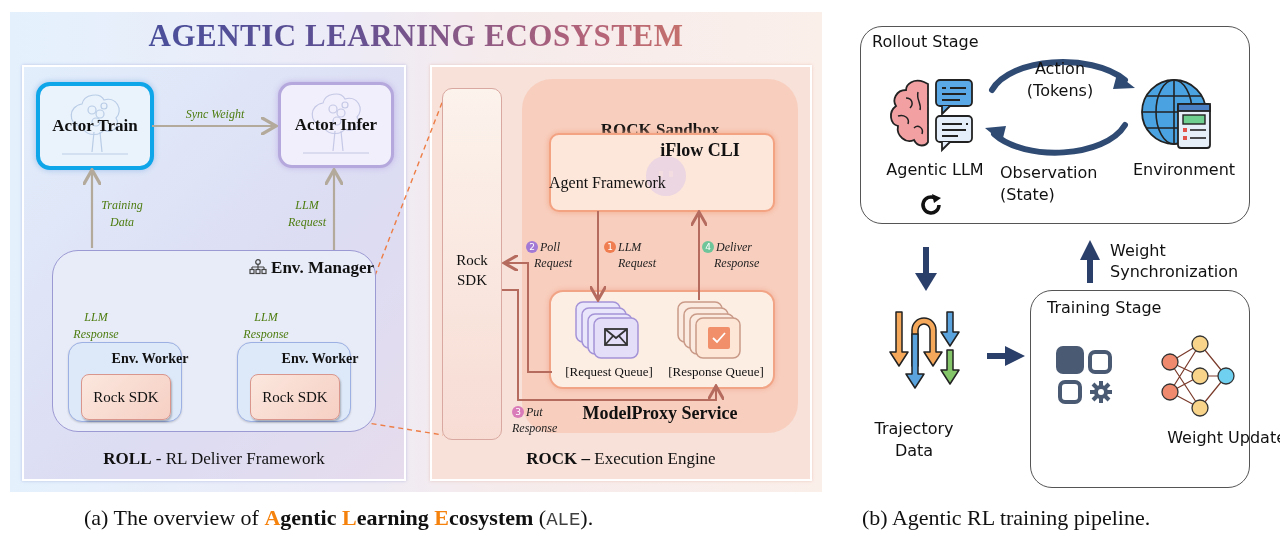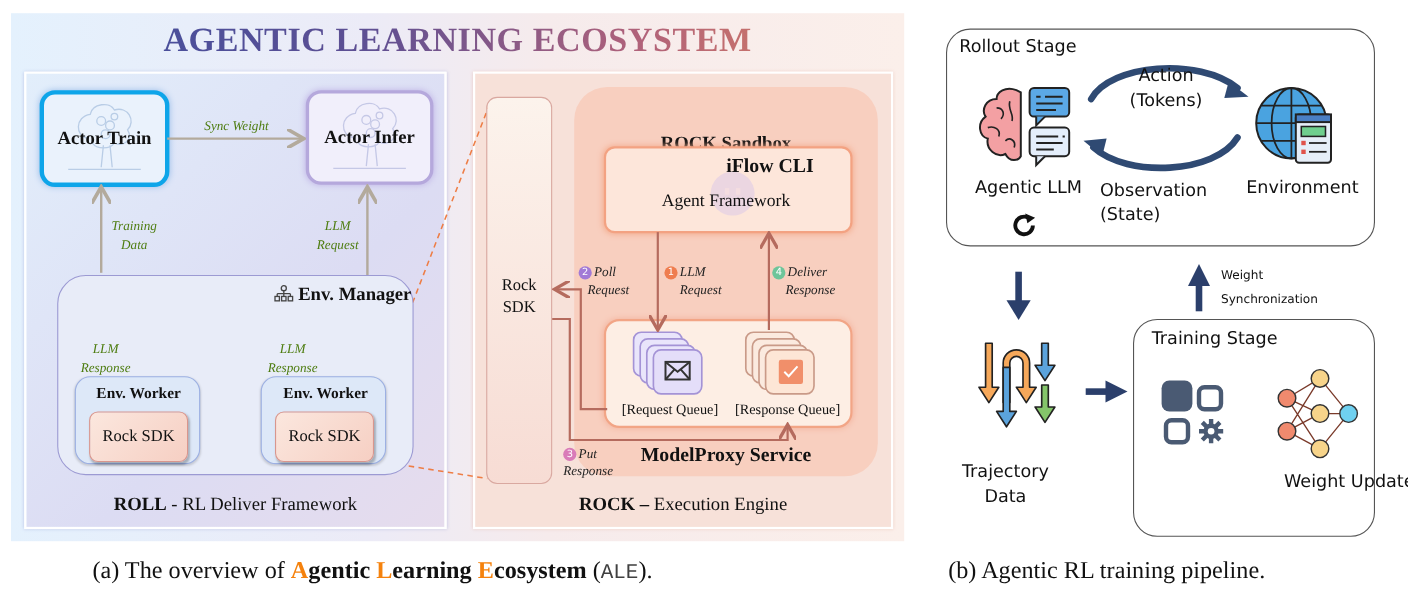--- a/index.html
+++ b/index.html
@@ -24,32 +24,32 @@
   #actor-train { left: 36px; top: 82px; border: 4px solid #0ea5e9; box-shadow: 0 0 6px #9fc0ea; }
   #actor-infer { left: 278px; top: 82px; border: 3px solid #b5a8dc; box-shadow: 0 0 6px #c0b5e6; background:#f1effb; }
   .brain-bg { position:absolute; left: 0; top: 0; width:100%; height:100%; }
   .actor-label { position: relative; z-index: 2; }
 
   .gray-arrow-label { font-size: 12px; font-style: italic; color: #4d7c0f; text-align: center; line-height: 17px; }
 
   #env-manager { left: 52px; top: 250px; width: 322px; height: 180px; border: 1.5px solid #9c9ad3; border-radius: 26px; background: #e8ecf8; }
   #env-manager-title { left: 52px; top: 258px; width: 322px; text-align: right; font-size: 17px; font-weight: bold; }
   .env-worker { width: 112px; height: 78px; border: 1.5px solid #9cb0e3; border-radius: 14px; background: #dde8f8; box-shadow: 0 1px 2px rgba(0,0,0,0.15); }
-  .env-worker-title { width: 112px; text-align: center; font-size: 14px; font-weight: bold; }
+  .env-worker-title { width: 112px; text-align: center; font-size: 14px; font-weight: bold; padding-left: 24px; }
   .rock-sdk-small { width: 88px; height: 44px; border: 1.5px solid #d9968d; border-radius: 8px; background: linear-gradient(135deg, #fbe7de 0%, #f6cfc3 100%); box-shadow: 1px 2px 2px rgba(0,0,0,0.25); display:flex; align-items:center; justify-content:center; font-size: 15px; }
   #roll-footer { left: 22px; top: 449px; width: 384px; text-align: center; font-size: 17px; }
 
   
   #rock-sdk-pillar { left: 442px; top: 88px; width: 58px; height: 350px; border: 1.5px solid #d9a8a0; border-radius: 10px; background: linear-gradient(180deg, #fcf3ec 0%, #f7dcd4 100%); }
   #rock-sdk-label { left: 442px; top: 250px; width: 60px; text-align: center; font-size: 15px; line-height: 20px; }
   #sandbox { left: 522px; top: 79px; width: 276px; height: 354px; border-radius: 30px; background: #f8cfbf; }
   #sandbox-title { left: 522px; top: 96px; width: 276px; text-align: center; font-size: 17px; font-weight: bold; margin-top: 24px; }
   #iflow-box { left: 549px; top: 133px; width: 222px; height: 75px; border-radius: 10px; border: 2px solid #f3a282; background: #fde6da; box-shadow: 0 0 6px #f2a88a; }
   #iflow-title { left: 549px; top: 140px; width: 222px; text-align: center; font-size: 18px; font-weight: bold; padding-left: 40px; }
-  #iflow-sub { left: 549px; top: 174px; width: 222px; text-align: center; font-size: 16px; }
+  #iflow-sub { left: 549px; top: 174px; width: 222px; font-size: 16px; }
   #proxy-box { left: 549px; top: 290px; width: 222px; height: 95px; border-radius: 14px; border: 2px solid #f2a586; background: #fdeee4; box-shadow: 0 0 6px #f2b09a; }
   #proxy-title { left: 522px; top: 403px; width: 276px; text-align: center; font-size: 18px; font-weight: bold; }
   .queue-label { font-size: 13px; text-align: center; }
   #rock-footer { left: 430px; top: 449px; width: 382px; text-align: center; font-size: 17px; }
 
   .step-label { font-size: 12px; font-style: italic; line-height: 16px; color: #222; }
   .step-num { display:inline-block; width: 12px; height: 12px; border-radius: 6px; color:#fff; font-size: 9px; font-style: normal; text-align:center; line-height: 12px; font-family: "DejaVu Sans", sans-serif; margin-right: 2px; vertical-align: 1px; }
 
   
   .comic { font-family: "DejaVu Sans", sans-serif; color: #111; }
@@ -310,21 +310,21 @@
   <path d="M926 247 V275" stroke="#2b3f6b" stroke-width="6"></path>
   <path d="M915 273 L937 273 L926 291 Z" fill="#2b3f6b"></path>
   <path d="M1090 283 V258" stroke="#2b3f6b" stroke-width="6"></path>
   <path d="M1080 260 L1100 260 L1090 240 Z" fill="#2b3f6b"></path>
   <path d="M987 356 H1007" stroke="#2b3f6b" stroke-width="6"></path>
   <path d="M1005 346 L1005 366 L1025 356 Z" fill="#2b3f6b"></path>
   <path d="M1123 377 H1142" stroke="#2b3f6b" stroke-width="6"></path>
   <path d="M1140 367 L1140 387 L1161 377 Z" fill="#2b3f6b"></path>
 </svg>
 
-<div class="abs comic" style="left:1110px;top:240px;font-size:11px;line-height:21px;">
+<div class="abs comic" style="left:1110px;top:240px;font-size:16px;line-height:21px;">
   <div>Weight</div>
   <div>Synchronization</div>
 </div>
 
 <svg class="abs" style="left:890px;top:308px;" width="80" height="80" viewBox="0 0 80 80">
   <g stroke="#222" stroke-width="1.5" stroke-linejoin="round">
     <path d="M6 4 H12 V44 H18 L9 58 L0 44 H6 Z" fill="#f6a85a"></path>
     <path d="M22 58 V22 A12 12 0 0 1 46 22 V44 H52 L43 58 L34 44 H40 V22 A6 6 0 0 0 28 22 V58 Z" fill="#f6a85a"></path>
     <path d="M22 26 H28 V66 H34 L25 80 L16 66 H22 Z" fill="#5ba3dc"></path>
     <path d="M57 4 H63 V24 H69 L60 38 L51 24 H57 Z" fill="#5ba3dc"></path>

